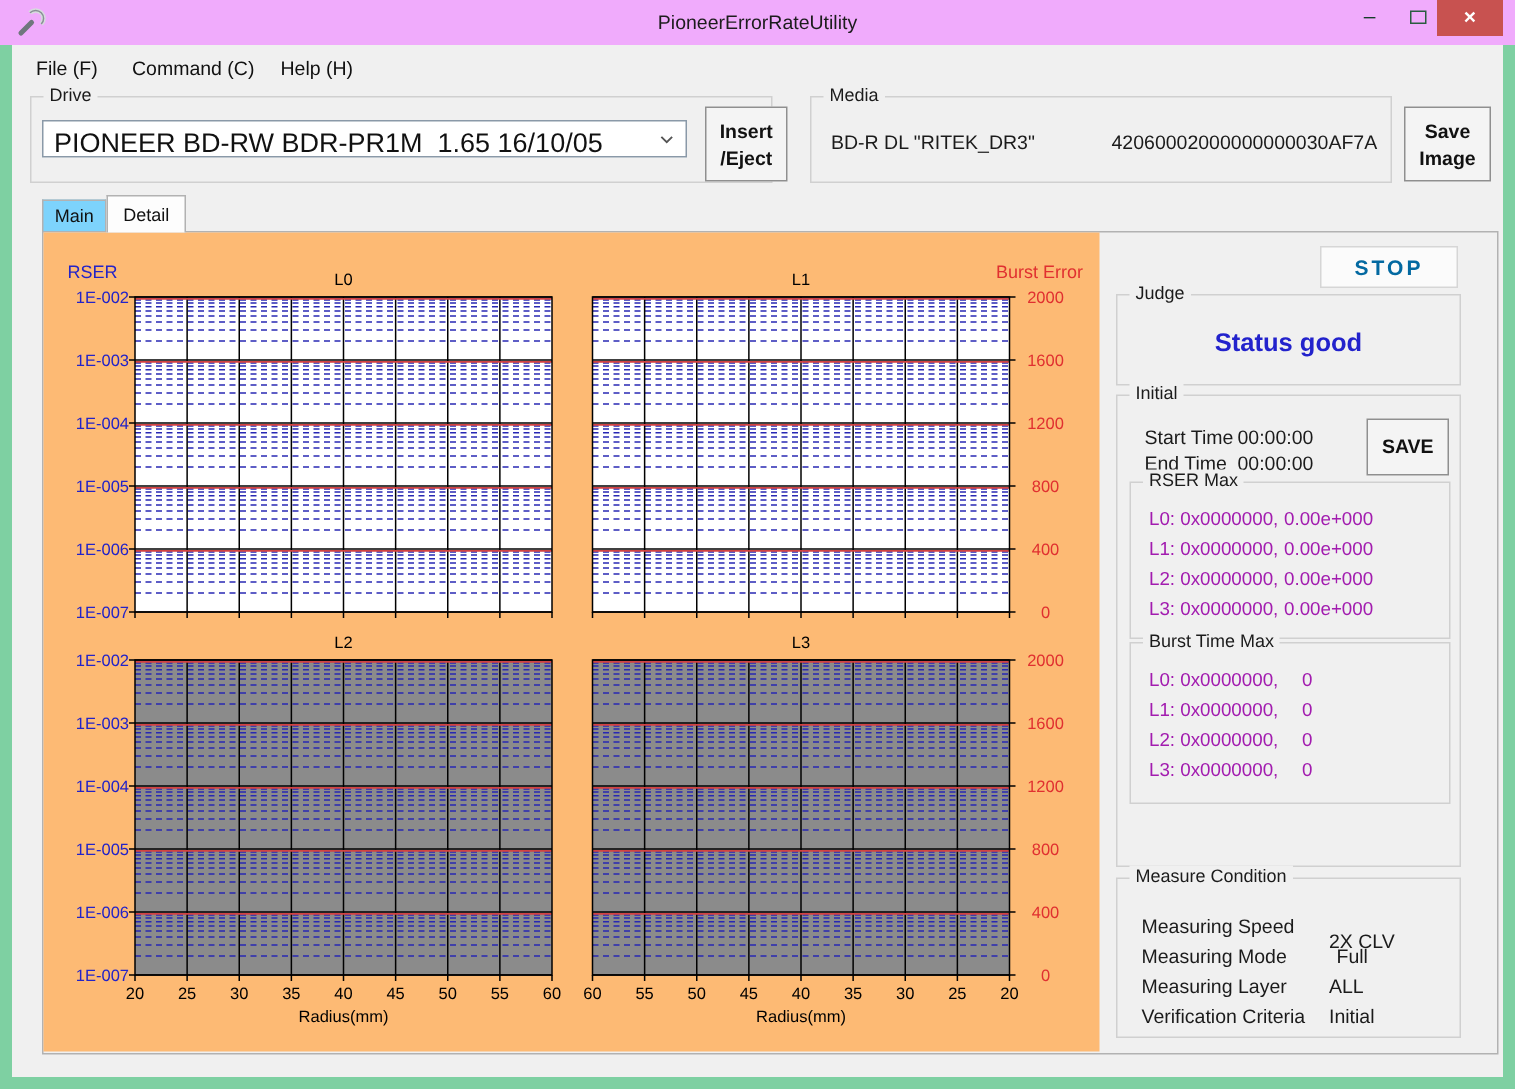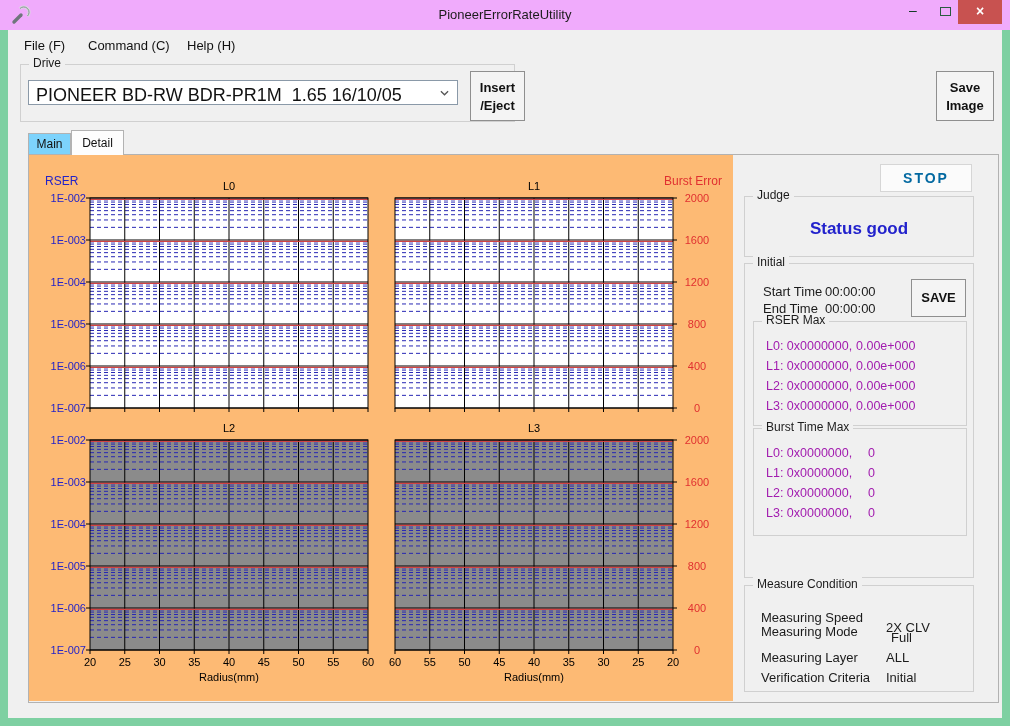--- a/index.html
+++ b/index.html
@@ -95,20 +95,25 @@
     <span id="drive-combo-text">PIONEER BD-RW BDR-PR1M  1.65 16/10/05</span>
     <svg id="combo-chevron" viewBox="0 0 10 6">
       <polyline points="1,1 5,5 9,1" fill="none" stroke="#555" stroke-width="1.4"></polyline>
     </svg>
   </div>
   <div id="insert-eject-btn" class="abs btn">
     <div>Insert</div>
     <div>/Eject</div>
   </div>
 
+  <div class="abs groupbox" style="left:540px; top:64px; width:388px; height:58px;">
+    <span class="gb-label">Media</span>
+    <span class="kv-label" style="left:13px; top:22px;">BD-R DL "RITEK_DR3"</span>
+    <span class="kv-label" style="left:200px; top:22px;">42060002000000000030AF7A</span>
+  </div>
   <div id="save-image-btn" class="abs btn">
     <div>Save</div>
     <div>Image</div>
   </div>
 
   <div id="tab-main" class="abs tab">Main</div>
   <div id="tab-detail" class="abs tab">Detail</div>
 
   <div id="tab-page" class="abs"></div>
 
@@ -496,21 +501,21 @@
       <div class="row4" style="top:37px;"><span>L1: 0x0000000,</span><span class="val" style="left:102px">0</span></div>
       <div class="row4" style="top:57px;"><span>L2: 0x0000000,</span><span class="val" style="left:102px">0</span></div>
       <div class="row4" style="top:77px;"><span>L3: 0x0000000,</span><span class="val" style="left:102px">0</span></div>
     </div>
   </div>
 
   <div id="measure-box" class="abs groupbox rp">
     <span class="gb-label">Measure Condition</span>
     <span class="kv-label" style="left:16px; top:24px;">Measuring Speed</span>
     <span class="kv-value" style="left:141px; top:34px;">2X CLV</span>
-    <span class="kv-label" style="left:16px; top:38px;">Measuring Mode</span>
+    <span class="kv-label" style="left:16px; top:44px;">Measuring Mode</span>
     <span class="kv-value" style="left:146px; top:44px;">Full</span>
     <span class="kv-label" style="left:16px; top:64px;">Measuring Layer</span>
     <span class="kv-value" style="left:141px; top:64px;">ALL</span>
     <span class="kv-label" style="left:16px; top:84px;">Verification Criteria</span>
     <span class="kv-value" style="left:141px; top:84px;">Initial</span>
   </div>
 
 </div>
 
 </body></html>

